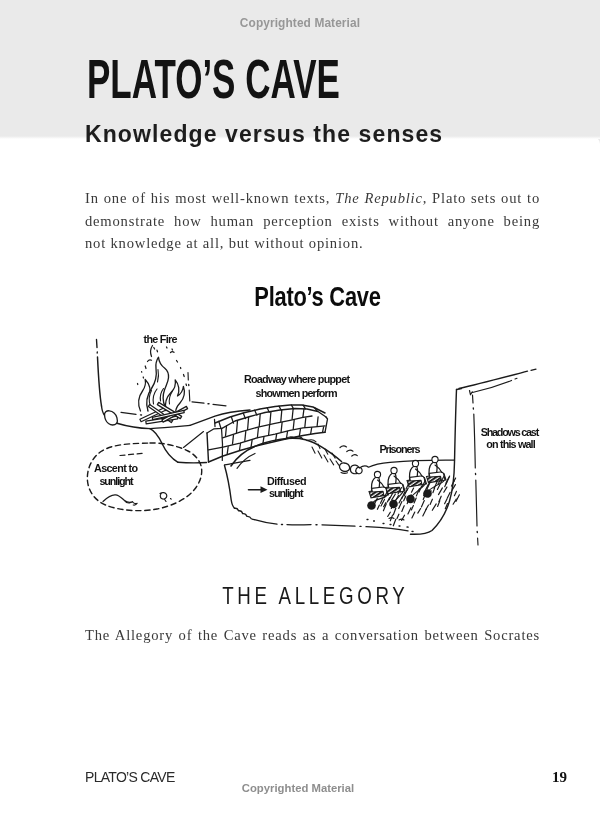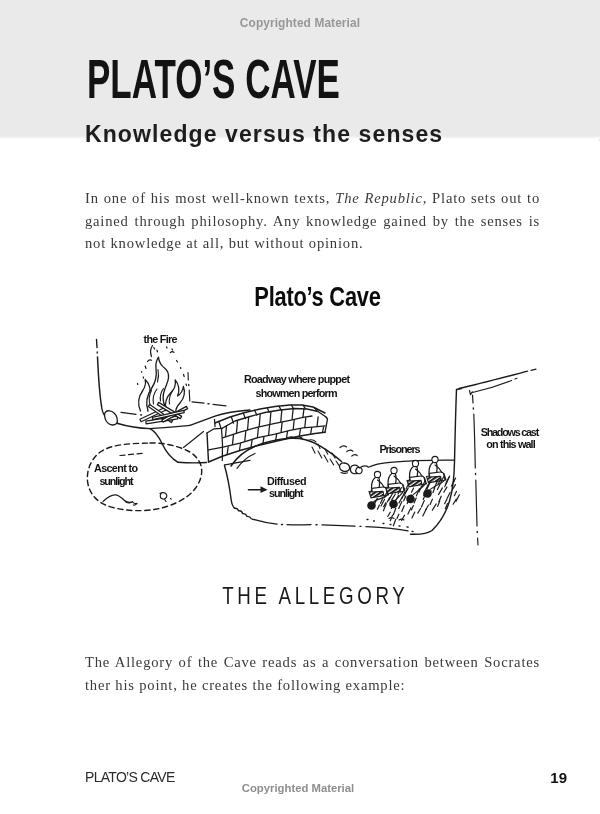--- a/index.html
+++ b/index.html
@@ -5,44 +5,44 @@
 body{width:600px;height:814px;background:#fff;font-family:"Liberation Sans",sans-serif;}
 .page{position:relative;width:600px;height:814px;overflow:hidden;background:#fff;padding-left:26px;}
 .band{position:absolute;top:0;left:0;width:600px;height:146px;background:#eaeaea;}
 .white{position:absolute;top:137px;left:0;width:600px;height:677px;background:#fff;border-radius:0 7px 0 0;}
 .fade{position:absolute;top:135.5px;left:0;width:600px;height:3px;background:linear-gradient(#eaeaea,#fff);}
 .cm-top{position:absolute;top:16px;left:0;width:600px;text-align:center;font-size:11.9px;font-weight:bold;color:#979797;letter-spacing:0.1px;}
 .title{position:absolute;left:86.5px;top:51.5px;white-space:nowrap;}
 .title span{display:inline-block;transform:scaleX(0.632);transform-origin:0 0;font-weight:bold;font-size:55.4px;line-height:55.4px;color:#131313;}
 .subtitle{position:absolute;left:85px;top:121px;font-family:Liberation Sans, sans-serif;font-weight:bold;font-size:23px;color:#1d1d1d;letter-spacing:1.1px;white-space:nowrap;}
 .body1{position:absolute;left:85px;top:146px;width:455px;margin-top:41px;}
-.body2{position:absolute;left:85px;top:651px;width:455px;}
+.body2{position:absolute;left:85px;top:624px;width:455px;}
 .bl{font-family:"Liberation Serif",serif;font-size:14.6px;letter-spacing:0.8px;color:#3a3a3a;height:22.5px;line-height:22.5px;text-align:justify;text-align-last:justify;}
 .bl.last{text-align-last:left;}
 .pc{position:absolute;left:0;top:280.5px;width:635px;text-align:center;}
 .pc span{display:inline-block;transform:scaleX(0.795);font-weight:bold;font-size:27.5px;color:#0c0c0c;letter-spacing:-0.3px;}
 .alleg{position:absolute;left:0px;top:582px;width:630px;text-align:center;}
 .alleg span{display:inline-block;transform:scaleX(0.78);font-size:24px;color:#1a1a1a;letter-spacing:4.7px;}
 .f-left{position:absolute;left:85px;top:768.5px;font-size:14px;color:#2b2b2b;letter-spacing:-0.7px;}
-.f-right{position:absolute;right:59px;top:768.5px;font-size:15px;font-weight:bold;color:#111;}
+.f-right{position:absolute;right:59px;top:768.5px;font-size:15px;font-weight:bold;color:#111;font-family:Liberation Serif, serif;}
 .cm-bot{position:absolute;top:782px;left:0;width:596px;text-align:center;font-size:11.3px;font-weight:bold;color:#8e8e8e;}
 svg.diag{position:absolute;left:0;top:0;width:600px;height:814px;}
 i{font-style:italic;}
 </style></head>
 <body>
 <div class="page">
 <div class="band"></div>
 <div class="white"></div>
 <div class="fade"></div>
 <div class="cm-top">Copyrighted Material</div>
 <div class="title"><span>PLATO’S CAVE</span></div>
 <div class="subtitle">Knowledge versus the senses</div>
 <div class="body1">
 <div class="bl">In one of his most well-known texts, <i>The Republic</i>, Plato sets out to</div>
-<div class="bl">gained through philosophy. Any knowledge gained by the senses is</div>
+<div class="bl">demonstrate how human perception exists without anyone being</div>
 <div class="bl last">not knowledge at all, but without opinion.</div>
 </div>
 <div class="pc"><span>Plato’s Cave</span></div>
 <svg class="diag" viewBox="0 0 600 814">
 <path d="M215,423 L230,417 L245,412.5 L260,409 L275,406.5 L290,405 L302,405 L313,407 L325,413 L325,432 325,432.3 L315,433.5 L303,435.5 L290,438 L275,441.5 L258,445.5 L240,450.5 L223,456 L208.5,462 Z" fill="#fff" stroke="none"></path>
 <path d="M215,423 L230,417 L245,412.5 L260,409 L275,406.5 L290,405 L302,405 L313,407 L325,413" fill="none" stroke="#1b1b1b" stroke-width="1.43" stroke-linecap="round" stroke-linejoin="round"></path>
 <path d="M207,433 L214,428.8 L222,428.3 L235,421 L250,416.5 L265,412.5 L280,410 L295,408.5 L307,409 L318,411.5 L326,417" fill="none" stroke="#1b1b1b" stroke-width="1.33" stroke-linecap="round" stroke-linejoin="round"></path>
 <path d="M208.5,462 L223,456 L240,450.5 L258,445.5 L275,441.5 L290,438 L303,435.5 L315,433.5 L325,432.3" fill="none" stroke="#1b1b1b" stroke-width="1.43" stroke-linecap="round" stroke-linejoin="round"></path>
 <path d="M207,433 L208.5,462" fill="none" stroke="#1b1b1b" stroke-width="1.43" stroke-linecap="round" stroke-linejoin="round"></path>
 <path d="M214.5,419.5 L215,426.5" fill="none" stroke="#1b1b1b" stroke-width="1.28" stroke-linecap="round" stroke-linejoin="round"></path>
@@ -262,17 +262,16 @@
 <text x="116" y="471.5" text-anchor="middle" textLength="44">Ascent to</text>
 <text x="116.5" y="484.8" text-anchor="middle" textLength="34">sunlight</text>
 <text x="267" y="484.5" textLength="39.5">Diffused</text>
 <text x="269" y="497.3" textLength="34.5">sunlight</text>
 </g>
 
 </svg>
 <div class="alleg"><span>THE ALLEGORY</span></div>
 <div class="body2">
 <div class="bl">The Allegory of the Cave reads as a conversation between Socrates</div>
-<div class="bl last">ther his point, he creates the following example:</div>
 </div>
 <div class="f-left">PLATO’S CAVE</div>
 <div class="f-right">19</div>
 <div class="cm-bot">Copyrighted Material</div>
 </div>
 </body></html>

